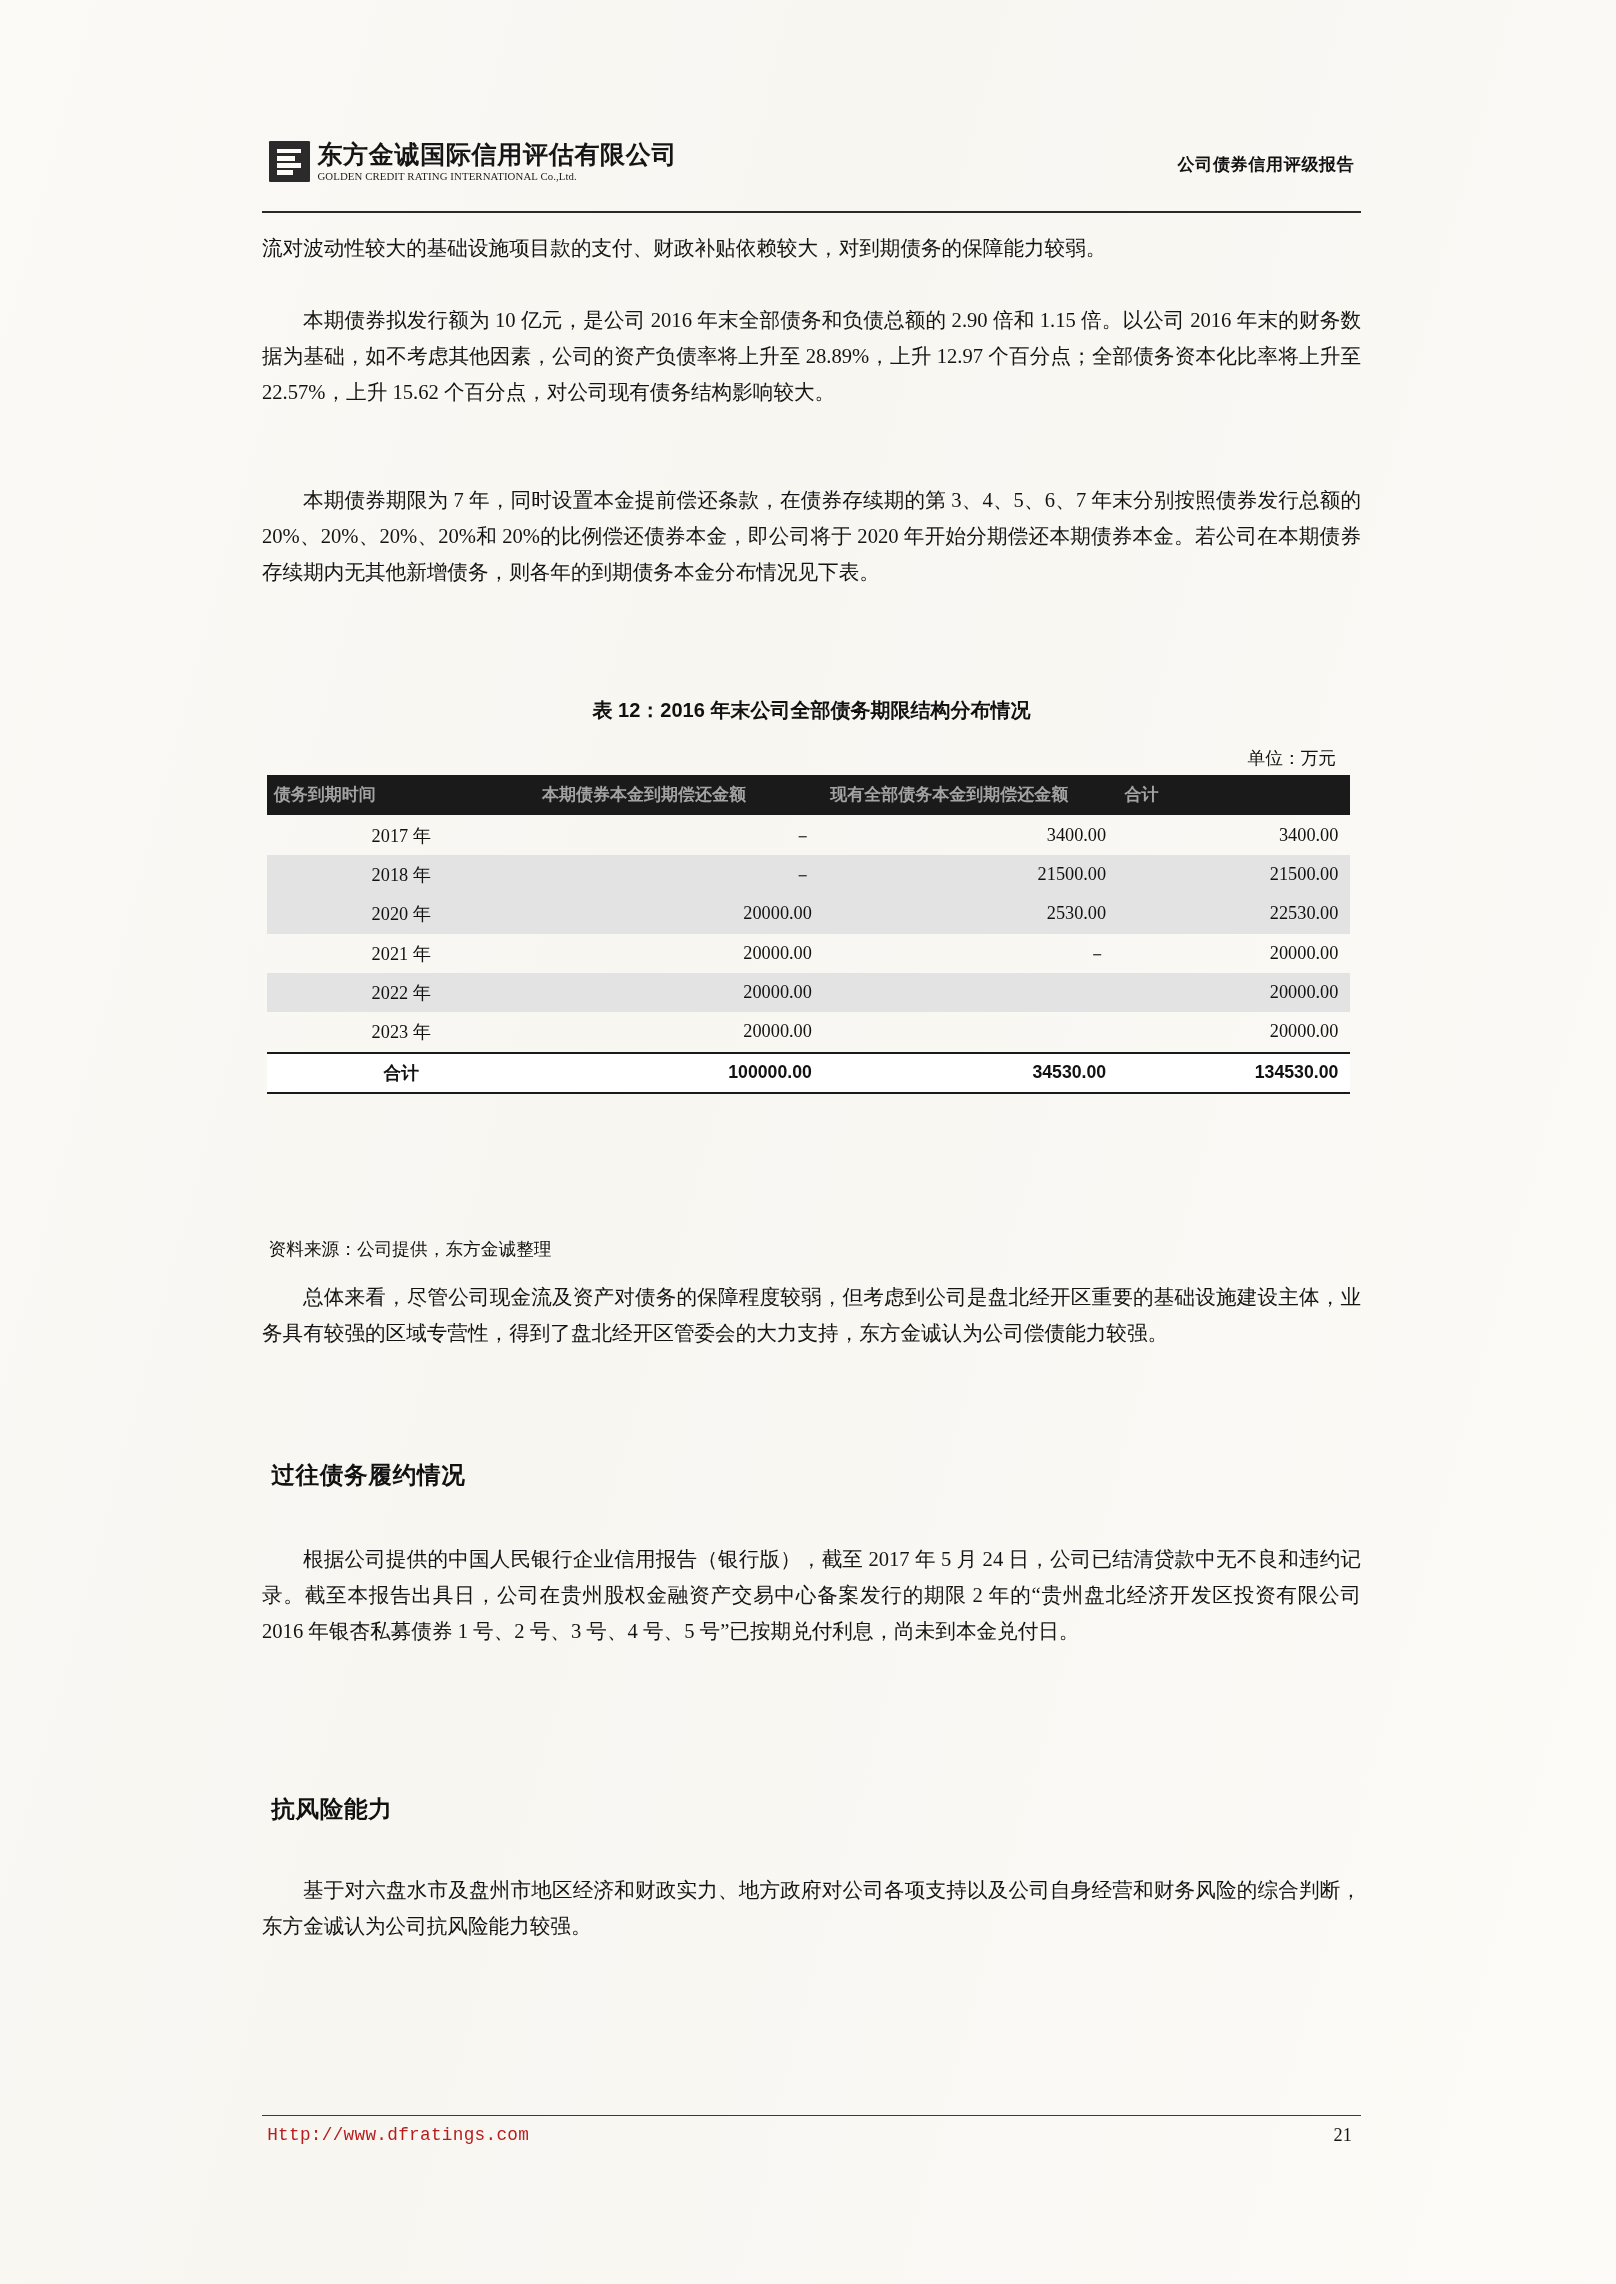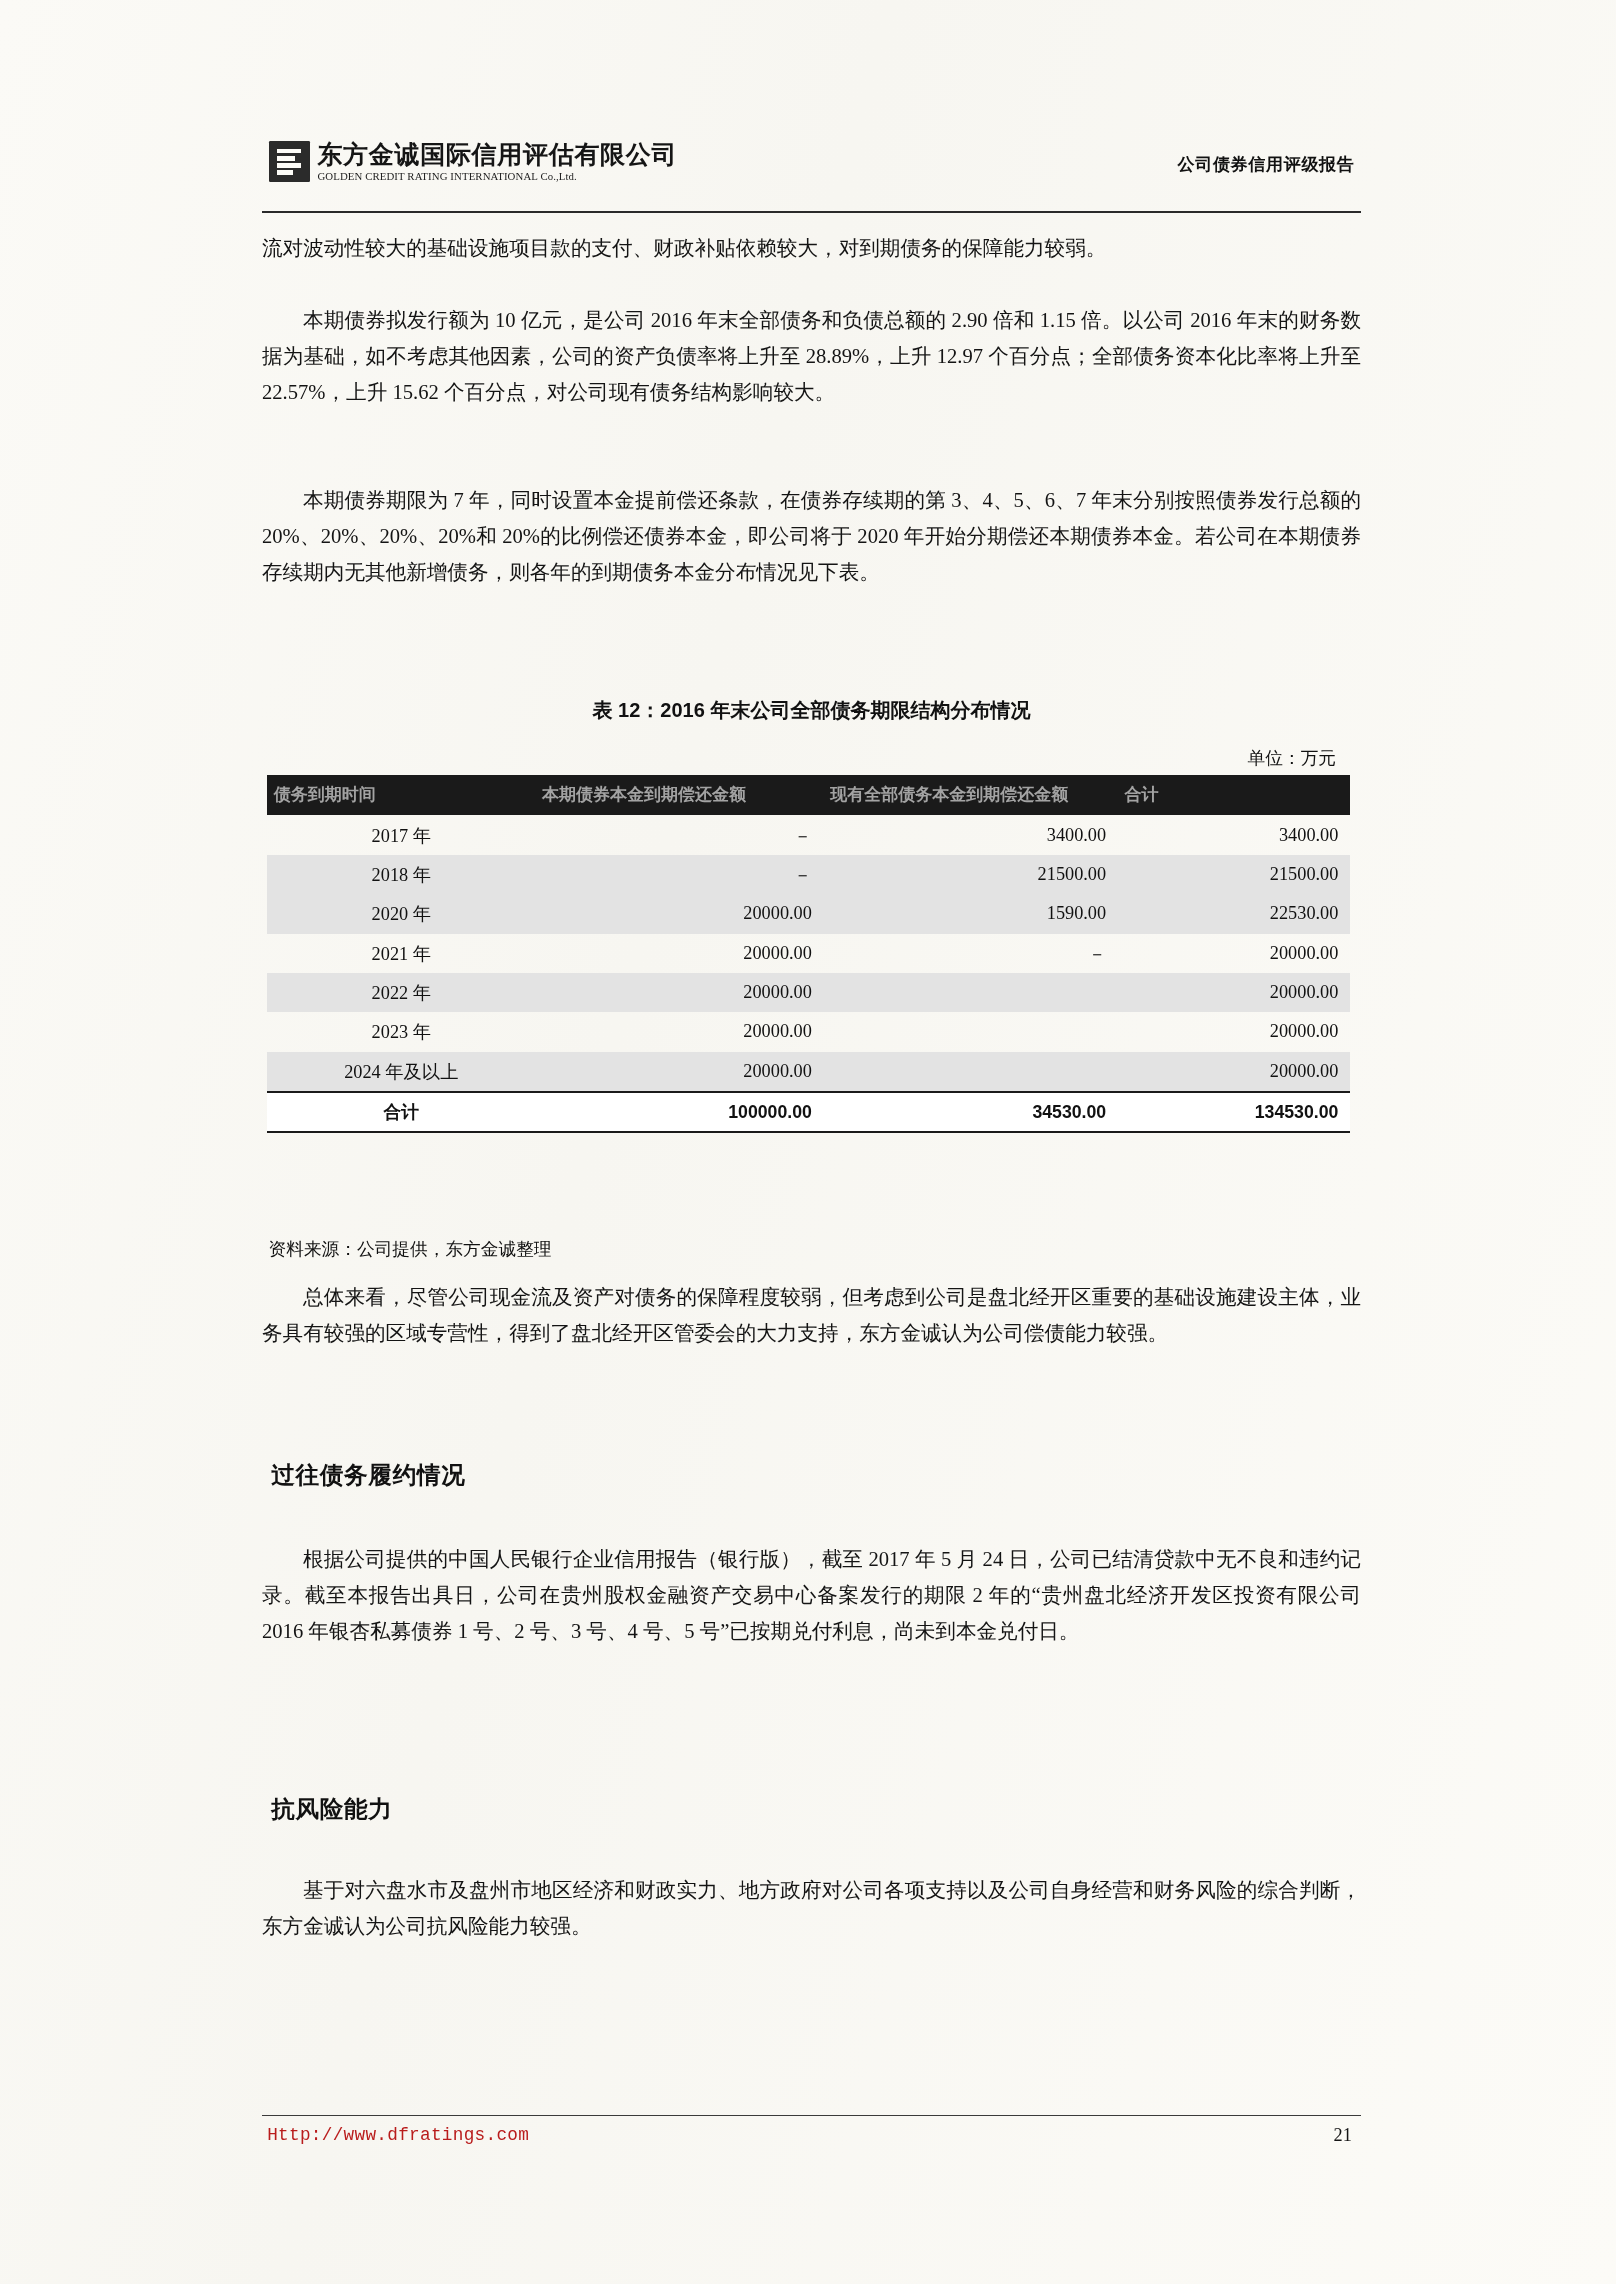--- a/index.html
+++ b/index.html
@@ -287,43 +287,37 @@
           </tr>
           <tr class="alt">
             <td class="label">2018 年</td>
             <td>－</td>
             <td>21500.00</td>
             <td>21500.00</td>
           </tr>
           <tr class="alt">
             <td class="label">2020 年</td>
             <td>20000.00</td>
-            <td>1590.00</td>
+            <td>2530.00</td>
             <td>22530.00</td>
           </tr>
           <tr>
             <td class="label">2021 年</td>
             <td>20000.00</td>
             <td>－</td>
             <td>20000.00</td>
           </tr>
           <tr class="alt">
             <td class="label">2022 年</td>
             <td>20000.00</td>
             <td></td>
             <td>20000.00</td>
           </tr>
           <tr>
             <td class="label">2023 年</td>
-            <td>20000.00</td>
-            <td></td>
-            <td>20000.00</td>
-          </tr>
-          <tr class="alt">
-            <td class="label">2024 年及以上</td>
             <td>20000.00</td>
             <td></td>
             <td>20000.00</td>
           </tr>
           <tr class="total">
             <td class="label">合计</td>
             <td>100000.00</td>
             <td>34530.00</td>
             <td>134530.00</td>
           </tr>

